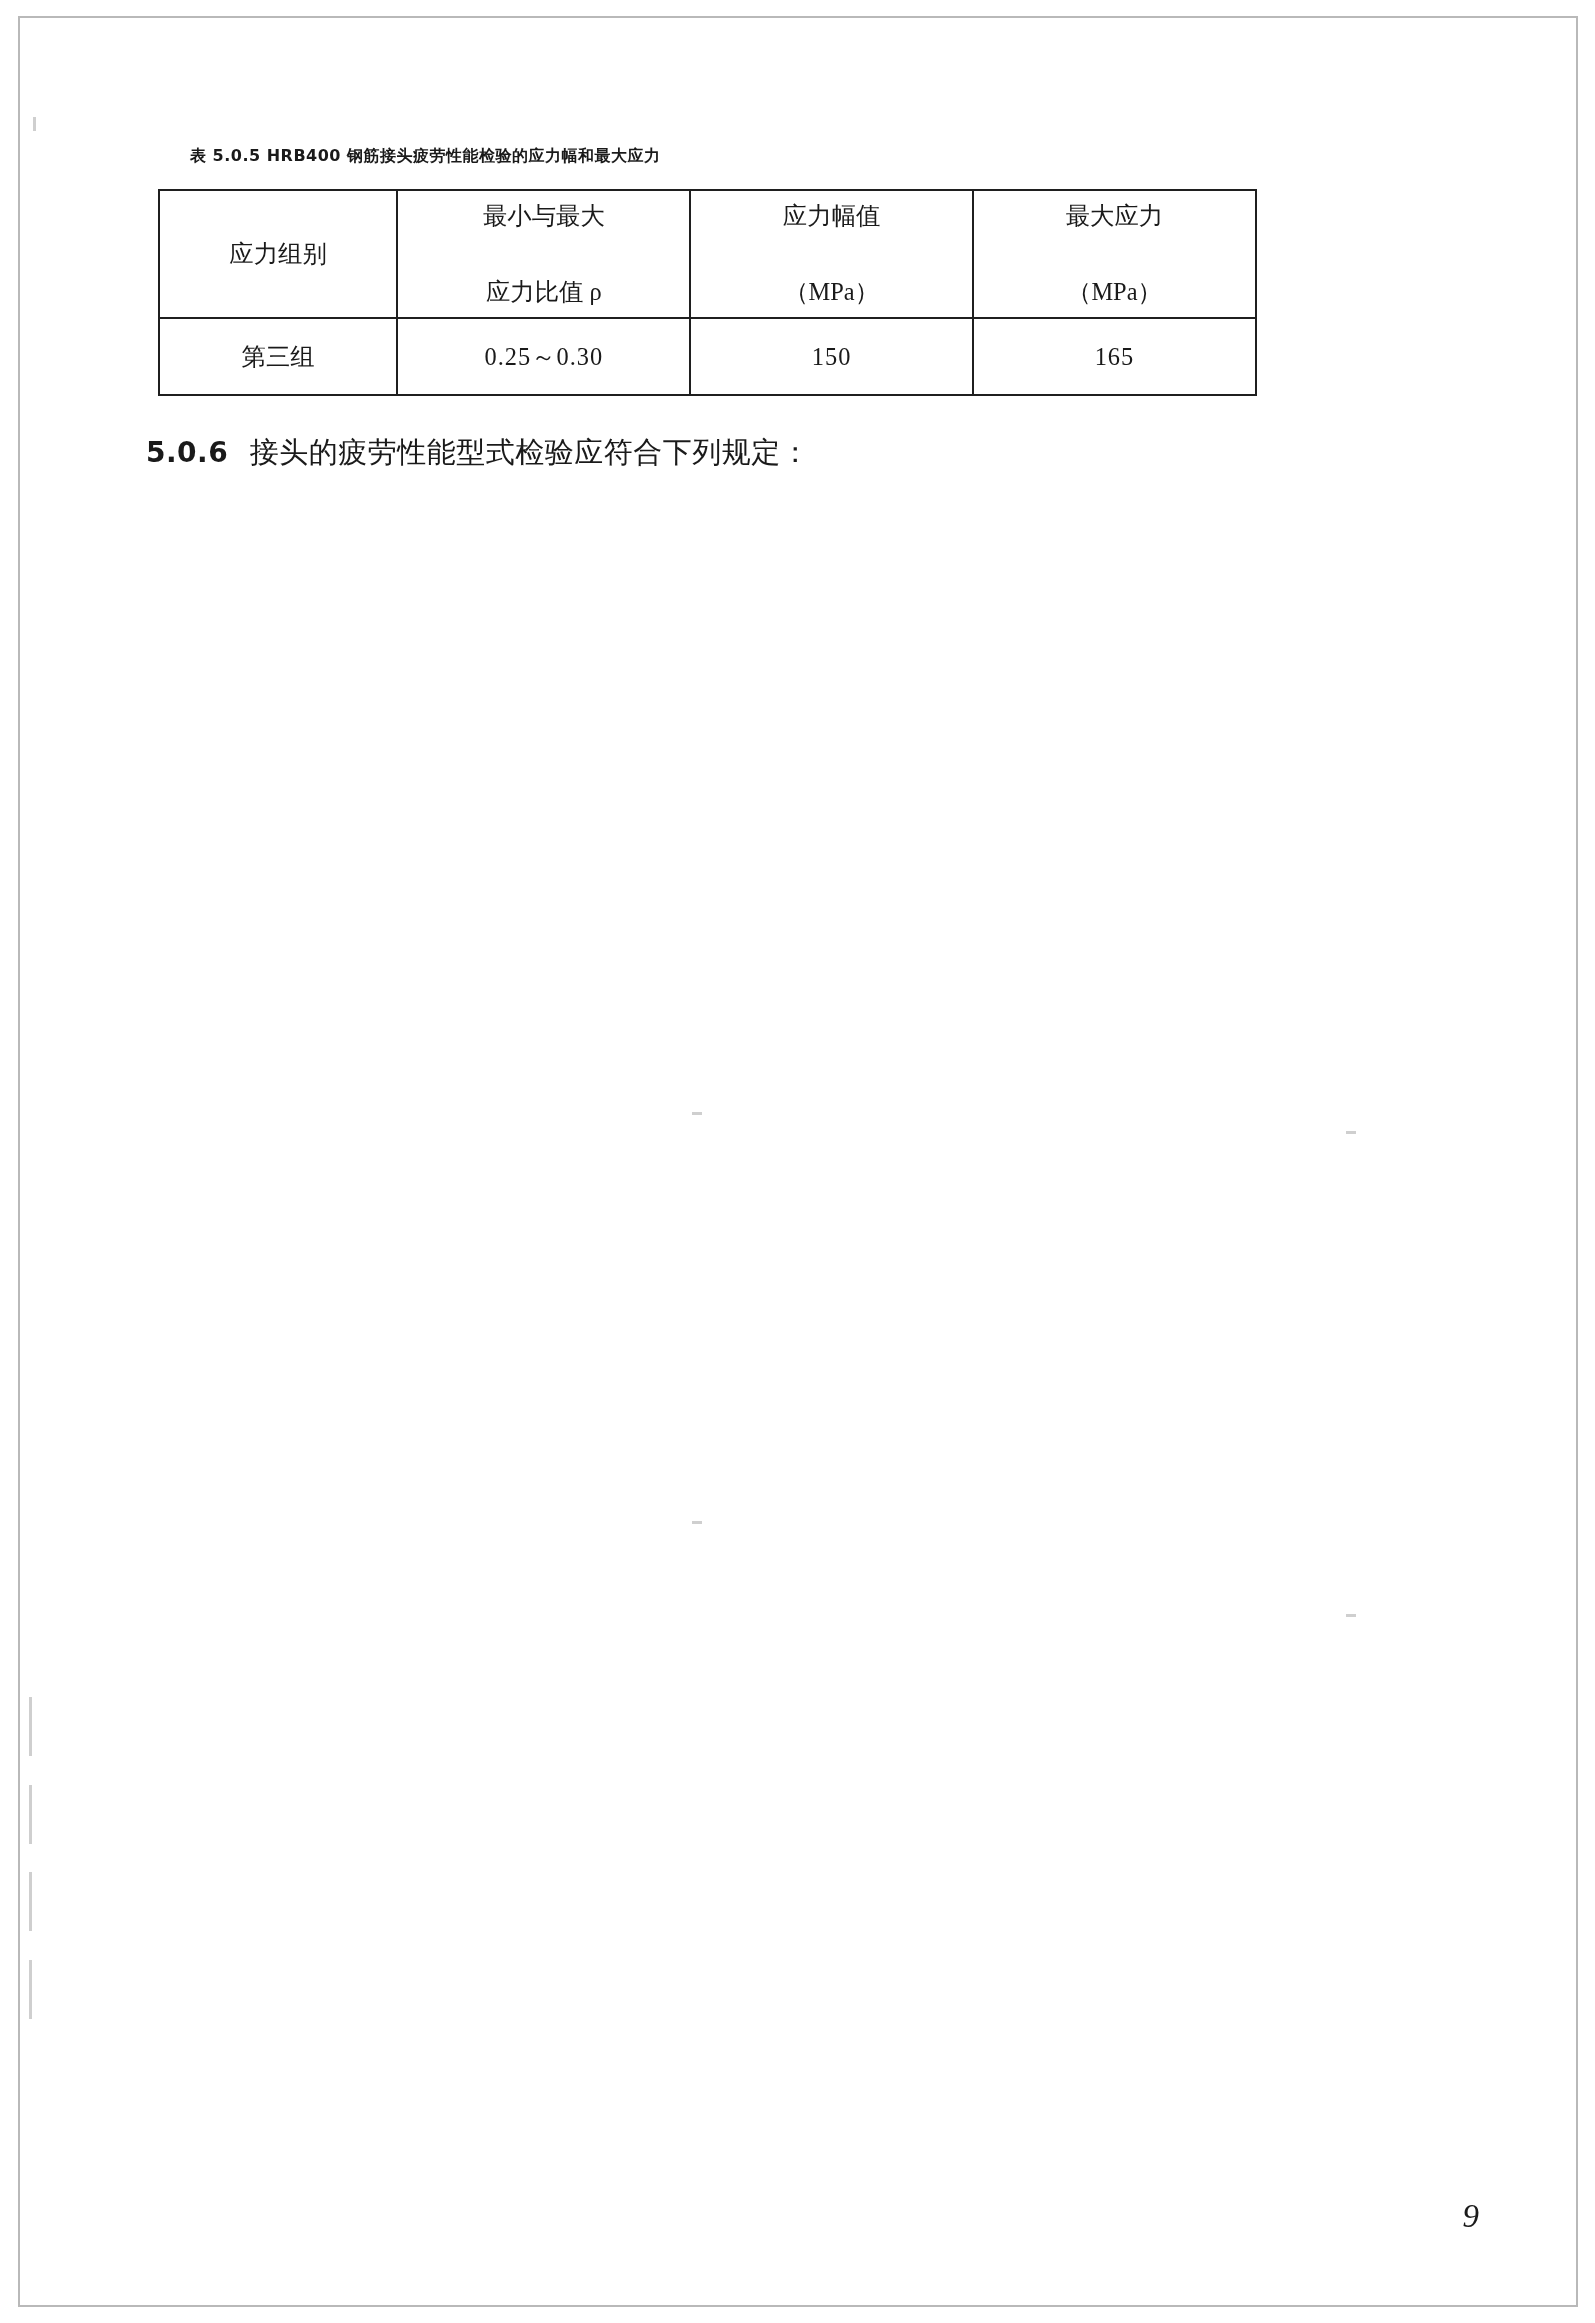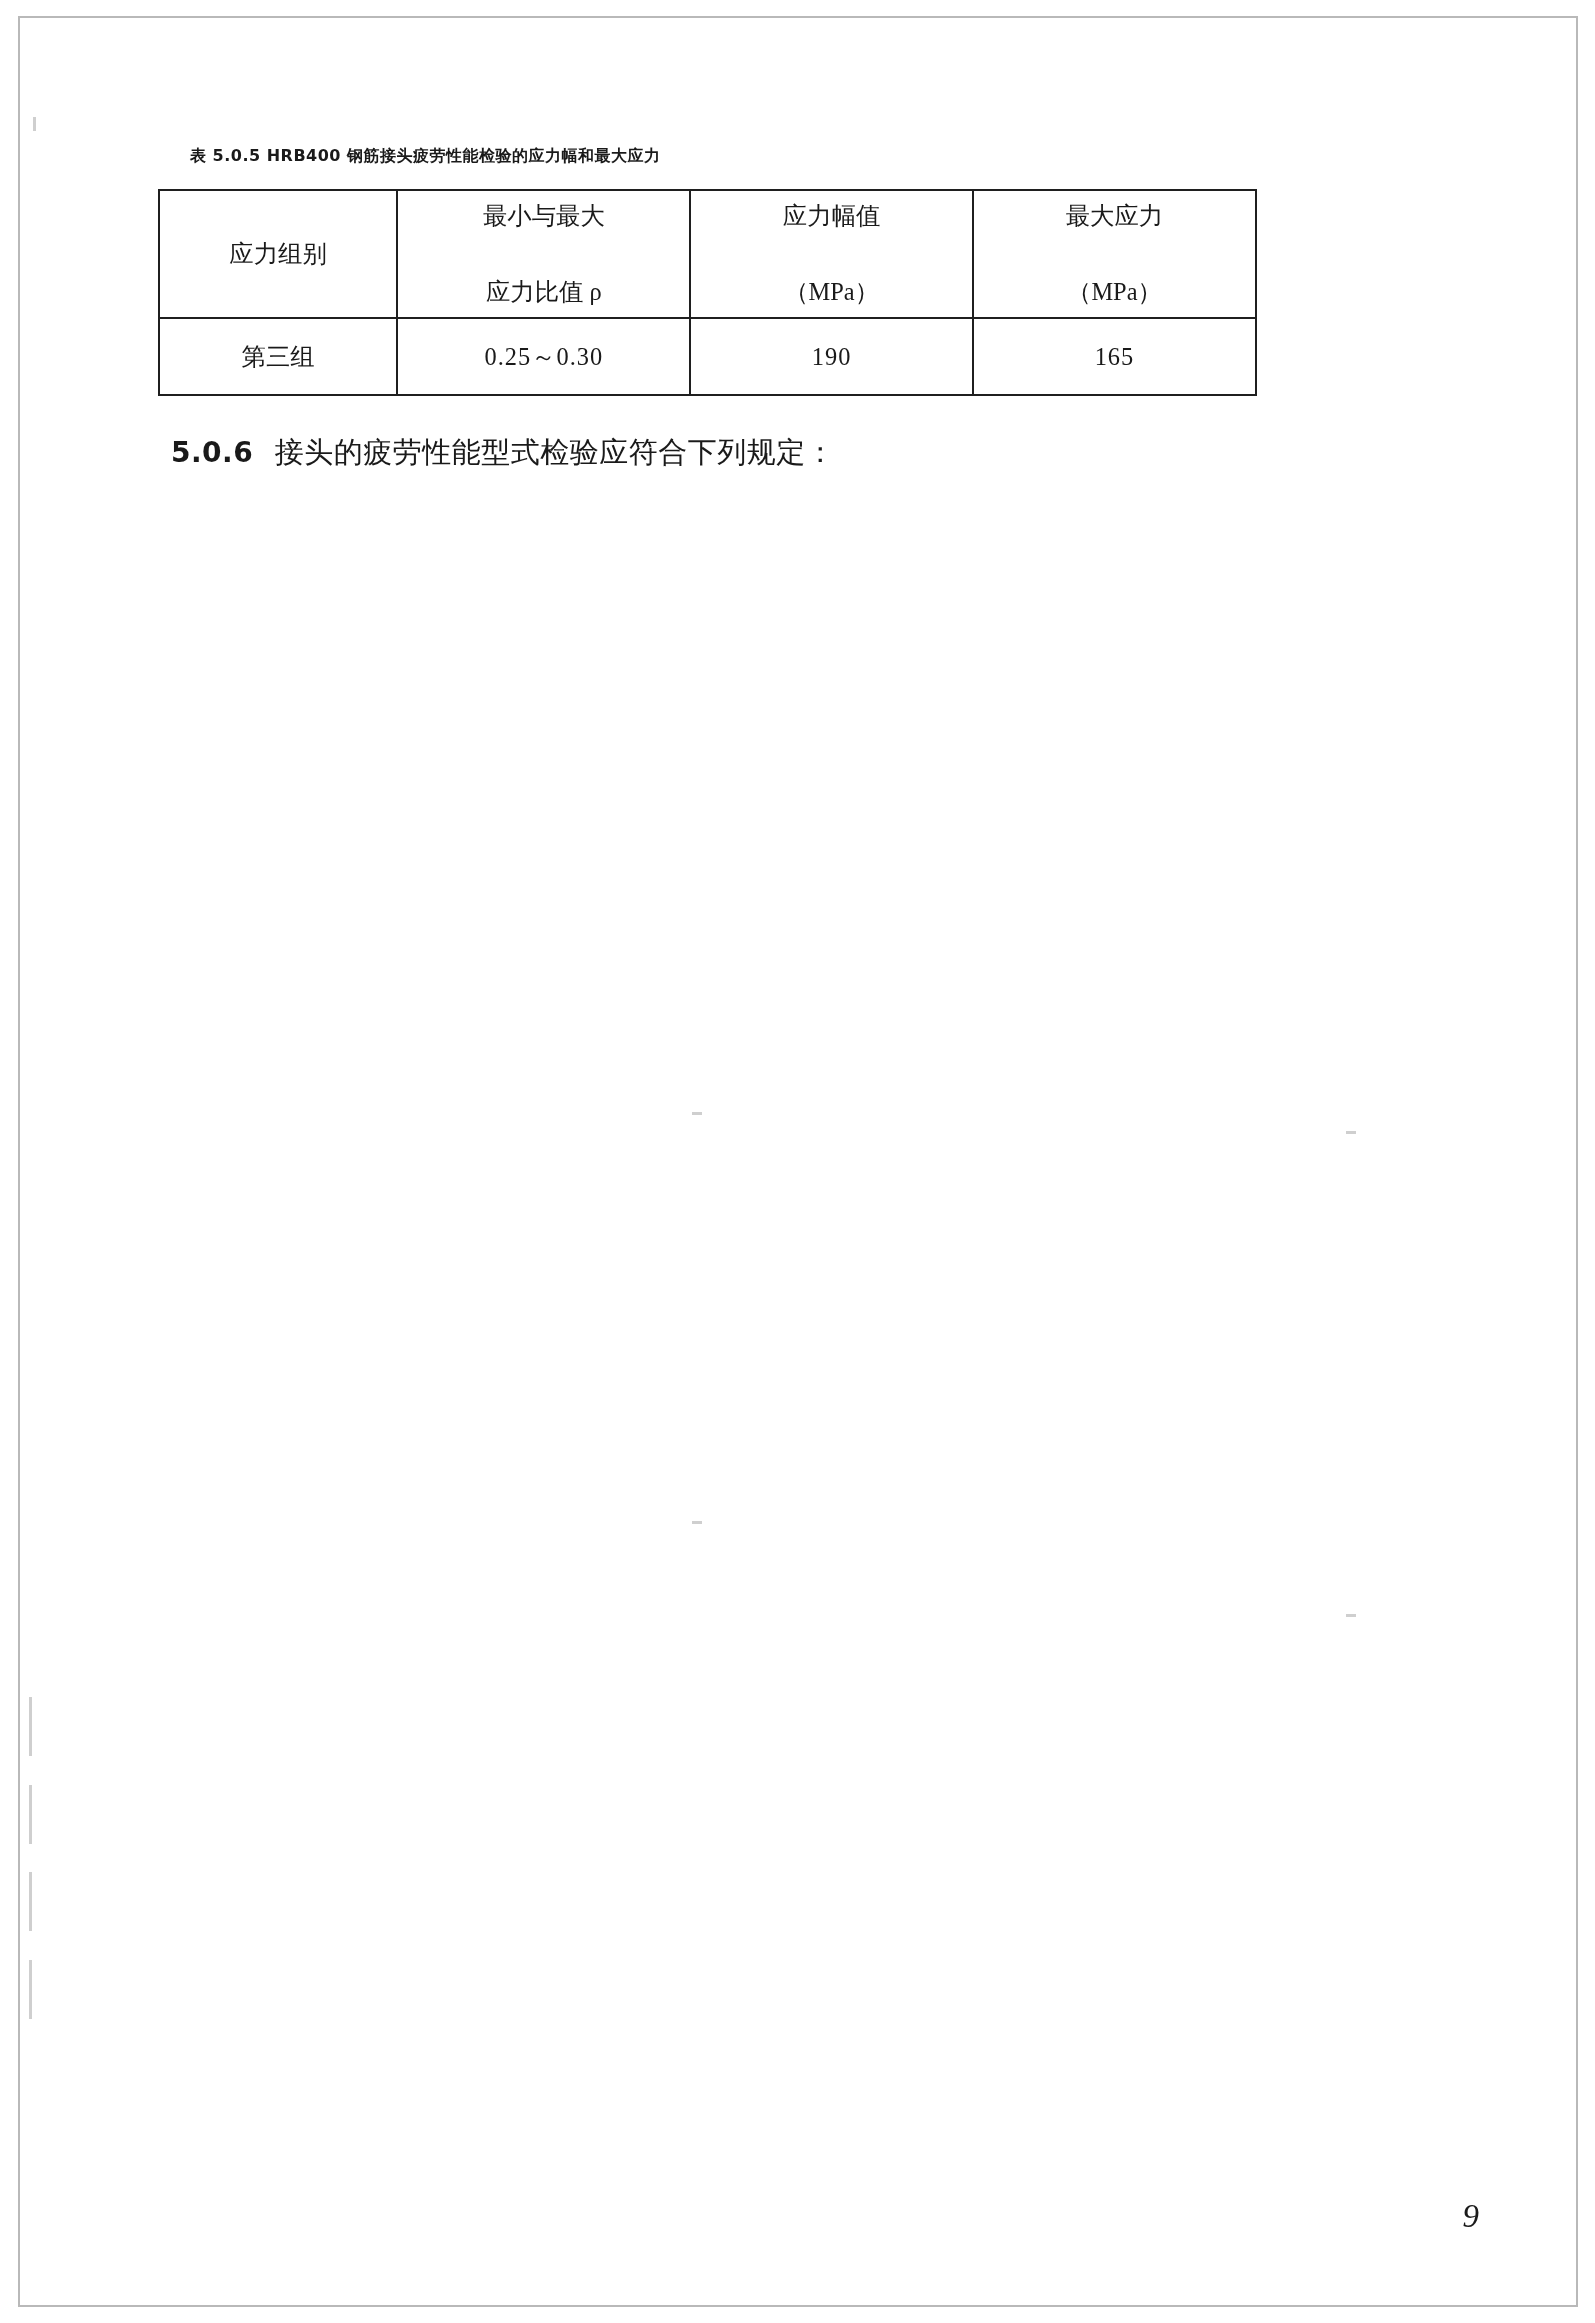--- a/index.html
+++ b/index.html
@@ -90,21 +90,20 @@
     letter-spacing: 0.5px;
   }
   .para-head {
     margin-top: 33px;
   }
   .clause-no {
     font-family: "DejaVu Sans", "Liberation Sans", sans-serif;
     font-weight: bold;
     font-size: 28px;
     letter-spacing: 0.5px;
-    margin-left: 25px;
   }
   .item-no {
     font-family: "DejaVu Sans", "Liberation Sans", sans-serif;
     font-weight: bold;
     font-size: 28px;
     padding-left: 57px;
   }
   .gap-sm { display: inline-block; width: 21.5px; }
 
   
@@ -162,21 +161,21 @@
         <th class="col-d">
           <span class="th-l1">最大应力</span>
           <span class="th-l2">（MPa）</span>
         </th>
       </tr>
     </thead>
     <tbody>
       <tr>
         <td>第三组</td>
         <td class="num">0.25～0.30</td>
-        <td class="num">190</td>
+        <td class="num">150</td>
         <td class="num">165</td>
       </tr>
     </tbody>
   </table>
 
   <p class="para para-head">
     <span class="clause-no">5.0.6</span><span class="gap-sm"></span><span>接头的疲劳性能型式检验应符合下列规定：</span>
   </p>
 
 

